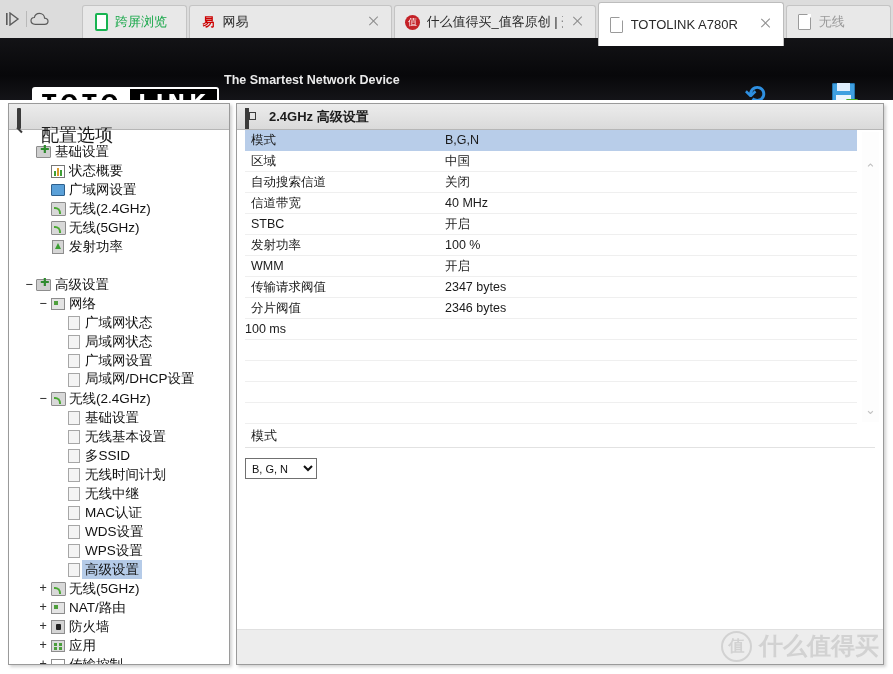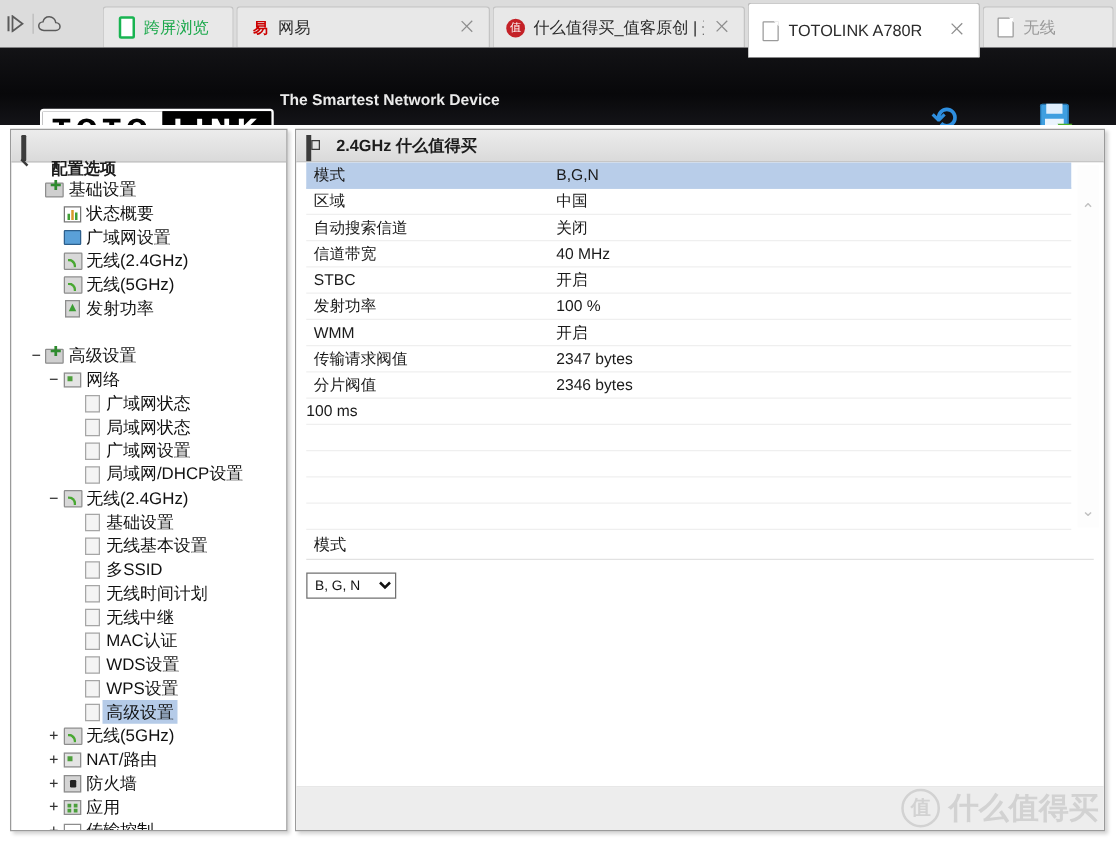--- a/index.html
+++ b/index.html
@@ -171,21 +171,21 @@
   .panel-ico{
     width:14px;height:14px;position:relative;flex:0 0 14px;
   }
   .mag-ico{
     width:13px;height:13px;border:2px solid #3b3b3b;border-radius:1px;position:relative;
   }
   .mag-ico:after{
     content:"";position:absolute;right:-4px;bottom:-4px;width:7px;height:2px;
     background:#3b3b3b;transform:rotate(45deg);
   }
-  #sidebar-head .ttl{font-size:13px;font-weight:bold;color:#1c1c1c;margin-top:37px;}
+  #sidebar-head .ttl{font-size:18px;font-weight:normal;color:#1c1c1c;margin-top:37px;}
   #tree{padding:12px 0 0 14px;}
   .node{
     display:flex;align-items:flex-start;
     font-size:13.5px;color:#111;line-height:19px;
     min-height:19px;
     white-space:nowrap;
   }
   .node .expander{
     width:12px;flex:0 0 12px;text-align:center;
     color:#333;font-size:12px;line-height:19px;
@@ -651,21 +651,21 @@
             <span class="ic-graph"></span>
           </span>
           <span class="lbl">传输控制</span>
         </div>
       </div>
   </div>
 
   <div id="main">
     <div id="main-head">
       <span class="panel-ico"><span class="copy-ico"></span></span>
-      <span class="ttl">2.4GHz 什么值得买</span>
+      <span class="ttl">2.4GHz 高级设置</span>
     </div>
 
     <div id="info-area">
       <div id="info-table">
           <div class="trow hl">
             <span class="k">模式</span>
             <span class="v">B,G,N</span>
           </div>
           <div class="trow">
             <span class="k">区域</span>

